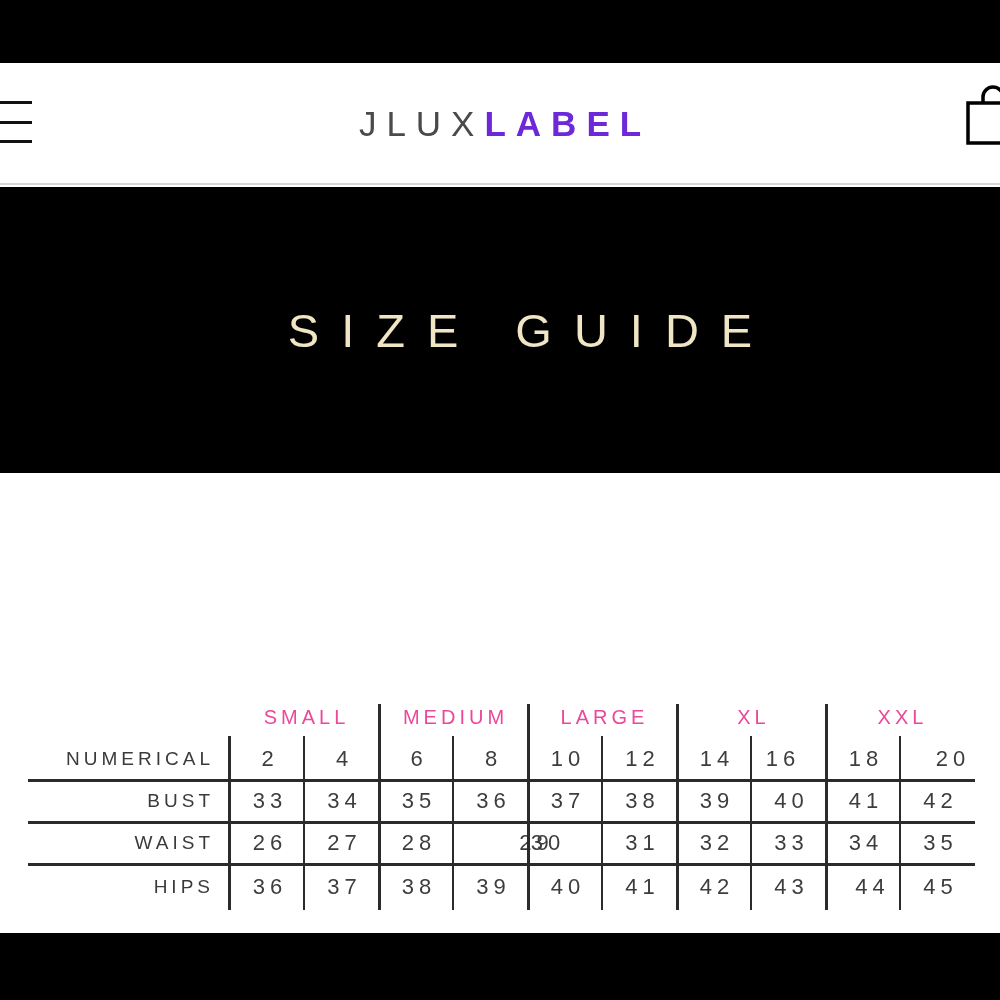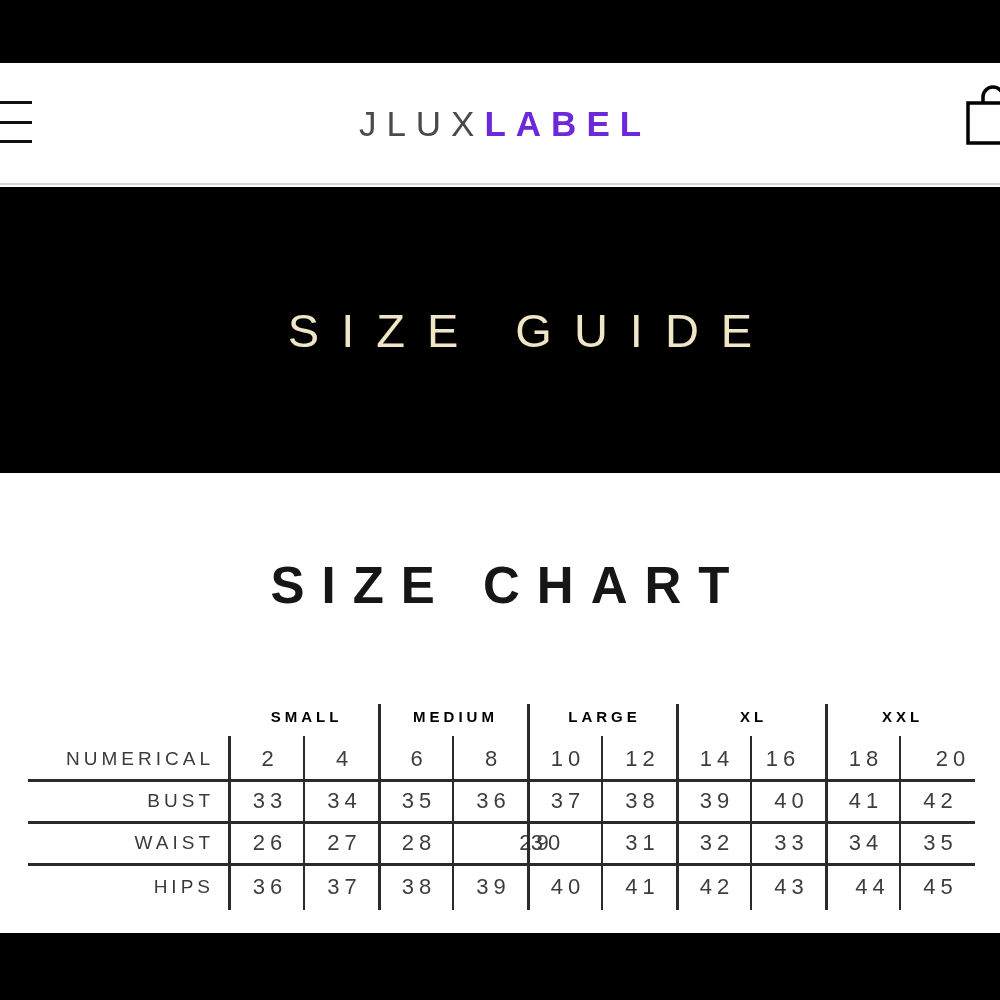--- a/index.html
+++ b/index.html
@@ -31,21 +31,21 @@
   .hero { position:absolute; left:0; top:187px; width:1000px; height:286px; background:#000;
           display:flex; align-items:center; justify-content:center;padding-left:40px; }
   .hero h1 { font-weight:400; font-size:47px; color:#f0e6c5; letter-spacing:22px; padding-left:22px; white-space:nowrap; }
 
   .chart-title { position:absolute; left:0; top:556px; width:1000px; text-align:center;
                  font-size:51px; font-weight:700; color:#161616; letter-spacing:17px; padding-left:17px; white-space:nowrap; }
 
   .size-table { position:absolute; left:28px; top:700px; width:947px; height:212px; }
 
   .group-header { position:absolute; height:37px; width:149px; line-height:34px; text-align:center;
-                  font-size:15px; font-weight:700; letter-spacing:4px; padding-left:4px; color:#000000; white-space:nowrap; }
+                  font-size:20px; font-weight:400; letter-spacing:4px; padding-left:4px; color:#ec4899; white-space:nowrap; }
 
   .row-label { position:absolute; left:0; width:186px; text-align:right;
                font-size:19px; letter-spacing:4px; color:#3a3a3a; white-space:nowrap; }
   .cell { position:absolute; width:75px; text-align:center;
           font-size:22px; letter-spacing:5px; padding-left:5px; color:#3d3d3d; white-space:nowrap; }
 
   .hline { position:absolute; left:0; width:947px; height:2.5px; background:#2b2b2b; }
   .vline { position:absolute; width:2.5px; background:#2b2b2b; }
   .vline.group { top:4px; height:206px; }
   .vline.col   { top:36px; height:174px; }
@@ -78,21 +78,20 @@
         <path d="M 19 18 L 19 12 A 10 10 0 0 1 39 12 L 39 18" stroke="#000" stroke-width="3.5" fill="none"></path>
         <rect x="4" y="18" width="44" height="40" stroke="#000" stroke-width="3.5" fill="none"></rect>
       </svg>
     </button>
   </header>
 
   <section class="hero">
     <h1>SIZE GUIDE</h1>
   </section>
 
-  <h2 class="chart-title">SIZE CHART</h2>
 
   <div class="size-table">
     <div>
         <div class="group-header" style="left: 202px; top: 0px;">SMALL</div>
         <div class="group-header" style="left: 351px; top: 0px;">MEDIUM</div>
         <div class="group-header" style="left: 500px; top: 0px;">LARGE</div>
         <div class="group-header" style="left: 649px; top: 0px;">XL</div>
         <div class="group-header" style="left: 798px; top: 0px;">XXL</div>
       </div>
     <div>

